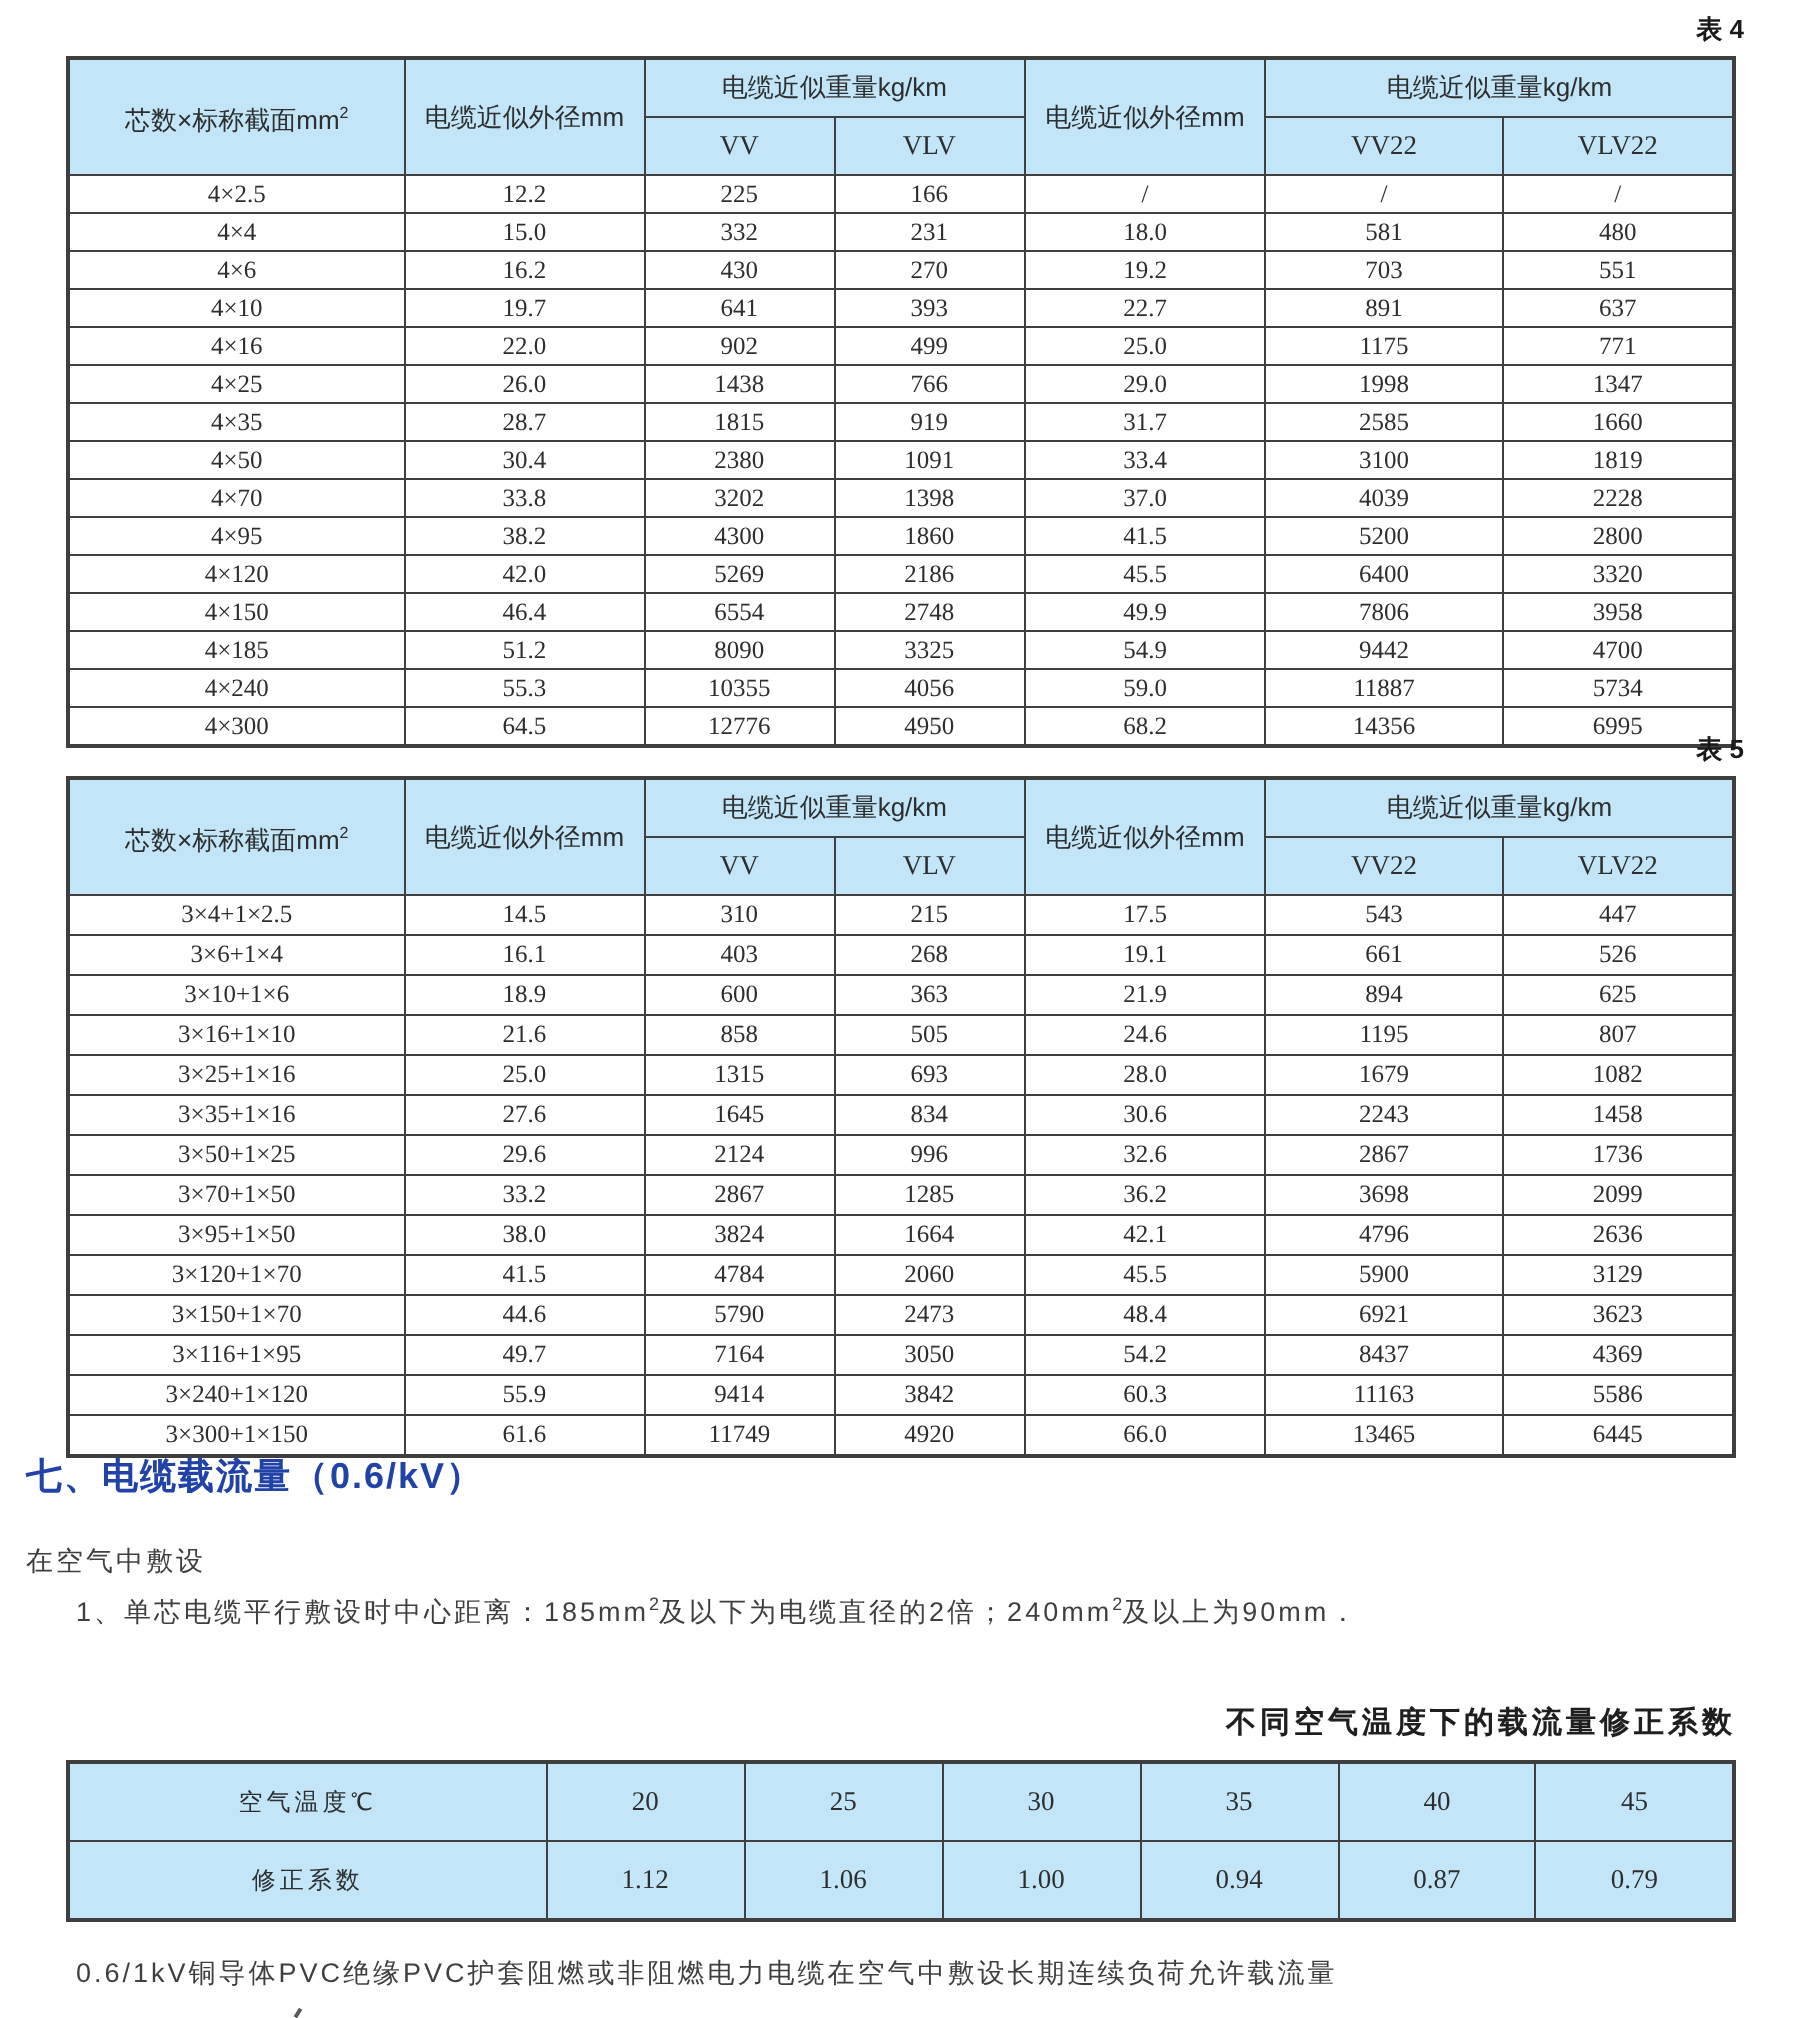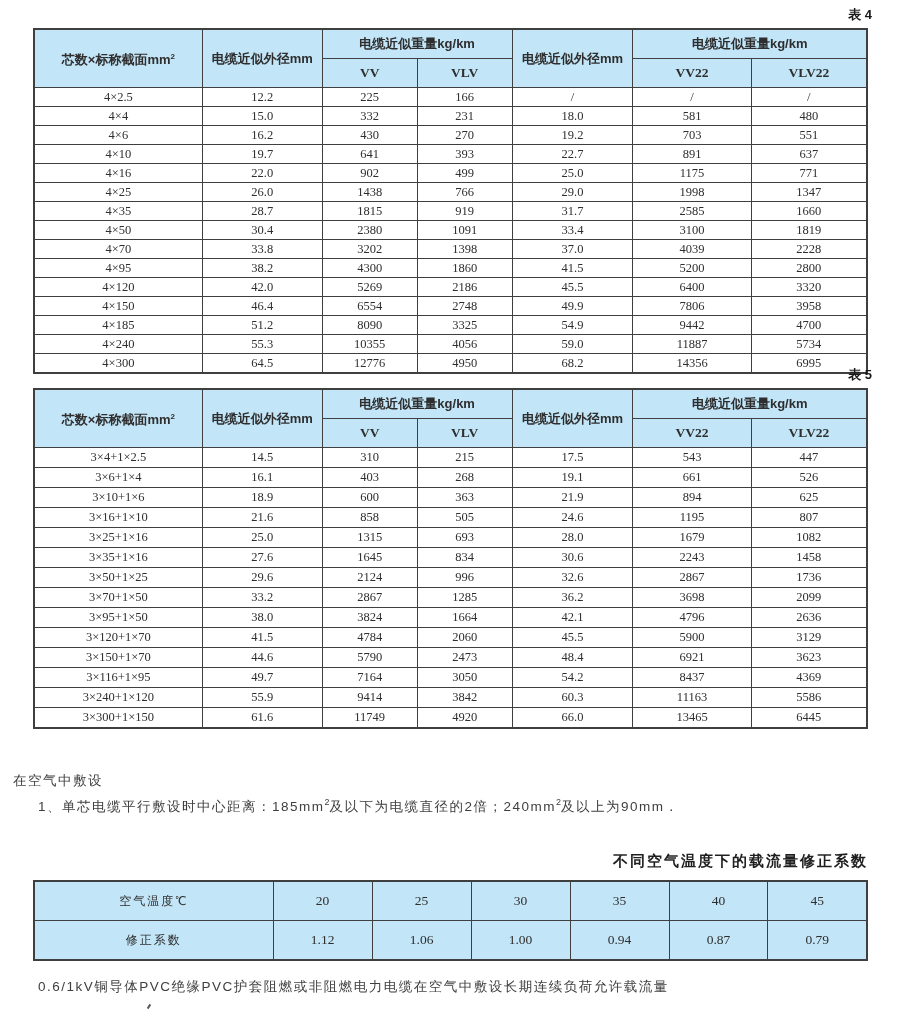--- a/index.html
+++ b/index.html
@@ -1,21 +1,21 @@
 <!DOCTYPE html>
 <html><head>
 <meta charset="utf-8">
 <style>
   html,body{margin:0;padding:0;background:#ffffff;}
   .page{position:relative;width:900px;height:1009px;background:#ffffff;overflow:hidden;
         font-family:"Liberation Sans",sans-serif;color:#3d3d3d;}
   .tbl-label{position:absolute;right:28px;font-weight:bold;font-size:13px;color:#1a1a1a;}
   table{border-collapse:collapse;table-layout:fixed;}
   .spec-table{position:absolute;left:33px;width:835px;border:2px solid #3f3f3f;}
-  .spec-table th{background:#c2e5f7;font-weight:bold;font-size:13px;color:#2e2e2e;
+  .spec-table th{background:#c2e5f7;font-weight:normal;font-size:13px;color:#2e2e2e;
                  border:1px solid #3f3f3f;padding:0;height:28px;line-height:14px;}
   .spec-table th.latin{font-family:"Liberation Serif",serif;font-size:13.5px;}
   .spec-table sup{font-size:8px;}
   .spec-table td{border:1px solid #3f3f3f;text-align:center;padding:0;
                  font-family:"Liberation Serif",serif;font-size:12.5px;color:#2e2e2e;}
   #table4 td{height:18px;line-height:18px;}
   #table5 td{height:19px;line-height:19px;}
   .section-heading{position:absolute;left:13px;top:726px;font-size:18px;font-weight:bold;
                    color:#2143a8;letter-spacing:1px;}
   .body-text{position:absolute;font-size:13.5px;color:#3f3f3f;letter-spacing:1.5px;}
@@ -351,20 +351,21 @@
           <td>61.6</td>
           <td>11749</td>
           <td>4920</td>
           <td>66.0</td>
           <td>13465</td>
           <td>6445</td>
         </tr>
       </tbody>
   </table>
 
+  <div class="section-heading">七、电缆载流量（0.6/kV）</div>
 
   <div class="body-text" style="left:13px;top:772px">在空气中敷设</div>
 
   <div class="body-text" style="left:38px;top:797px"><span>1、单芯电缆平行敷设时中心距离：185mm</span><sup>2</sup><span>及以下为电缆直径的2倍；240mm</span><sup>2</sup><span>及以上为90mm．</span></div>
 
 
   <div class="correction-title">不同空气温度下的载流量修正系数</div>
 
   <table class="temp-table">
     <colgroup>

